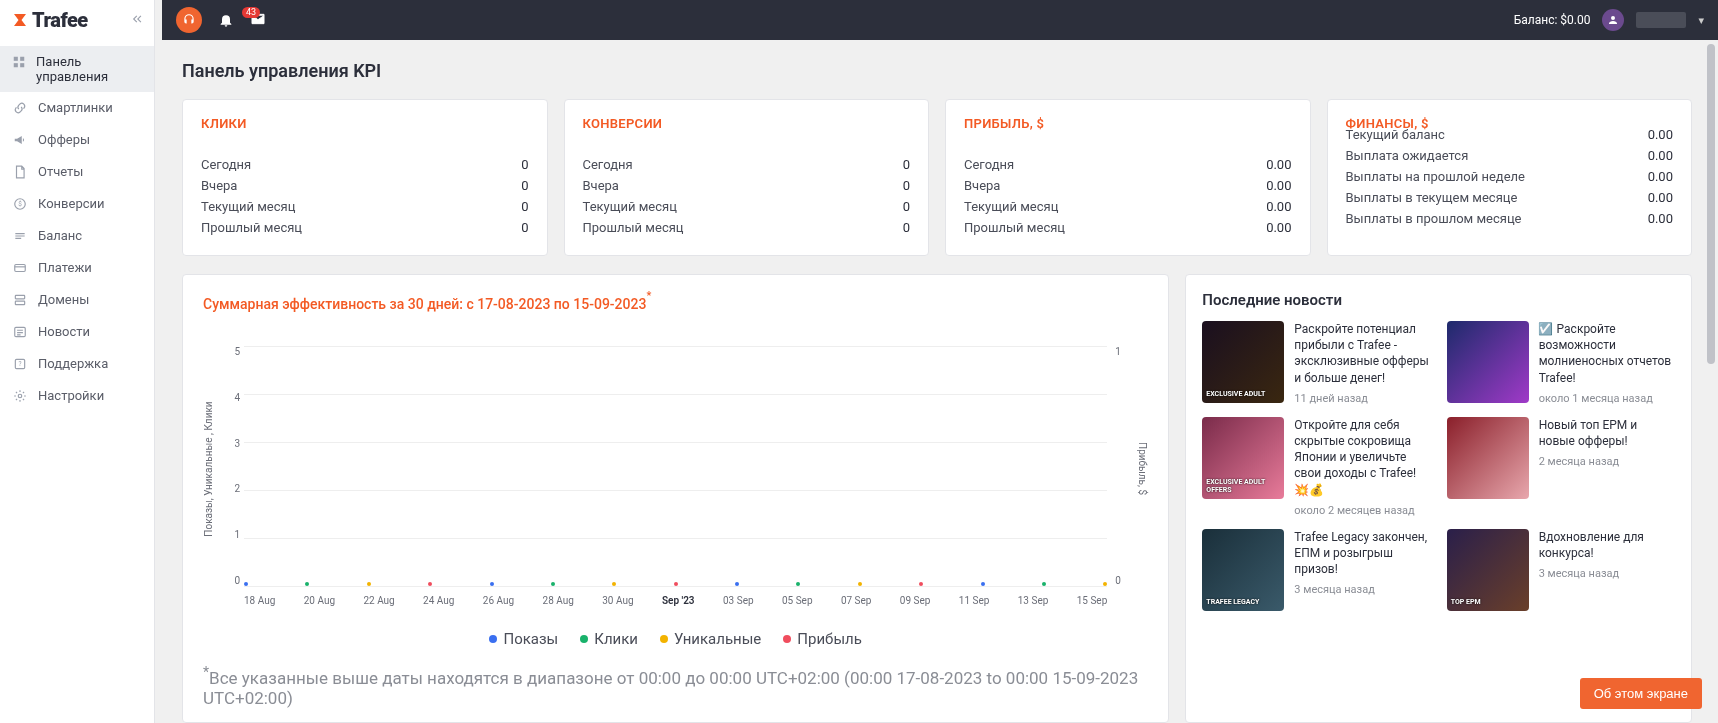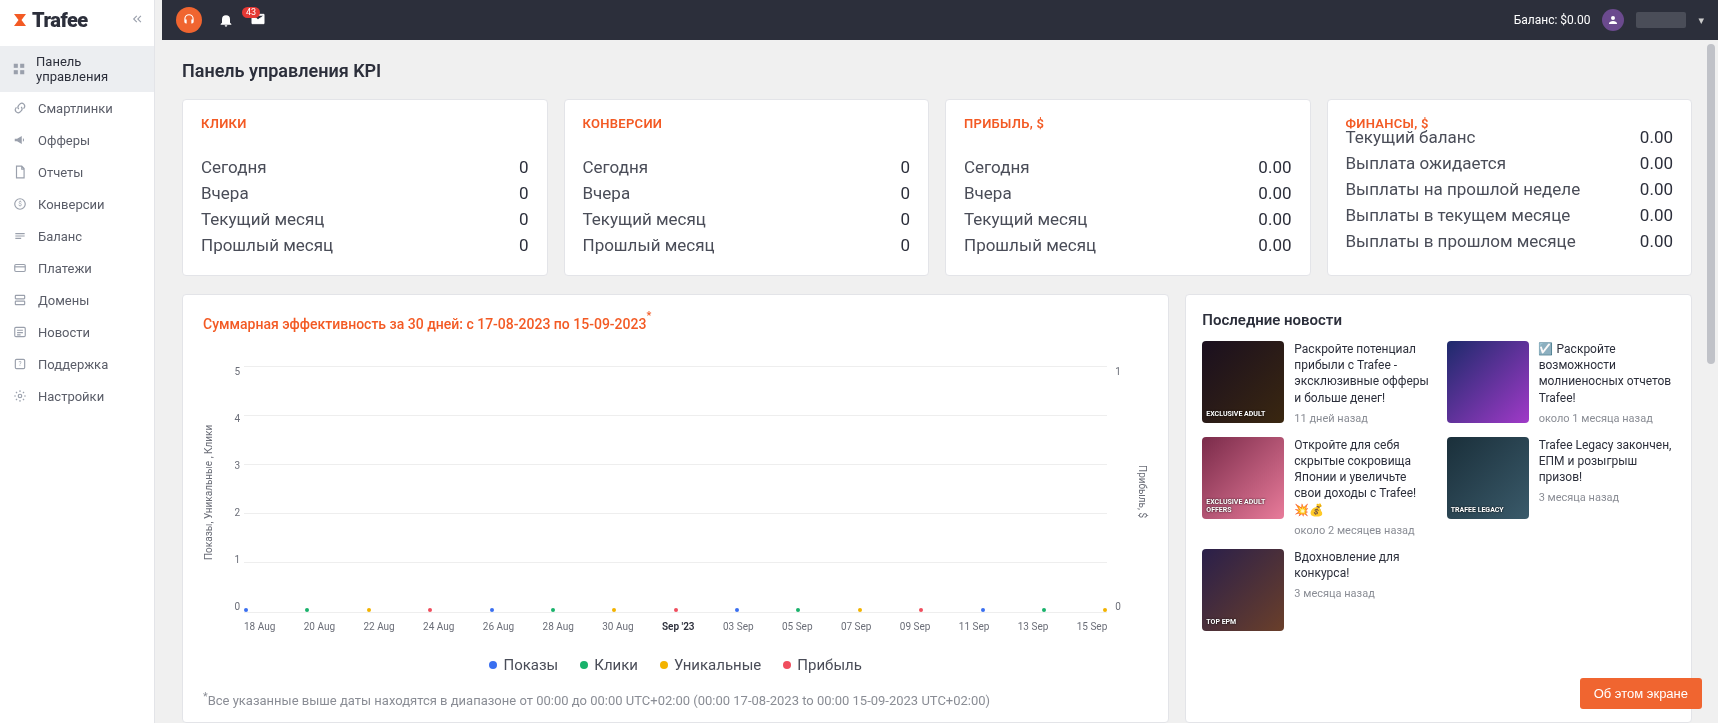--- a/index.html
+++ b/index.html
@@ -49,21 +49,21 @@
   }
   .logo-icon {
     width: 20px; height: 20px;
     display: inline-flex; align-items:center; justify-content:center;
     color: var(--orange);
   }
   .collapse-btn { color: var(--icon-grey); cursor: pointer; font-size: 14px; }
   .nav { padding-top: 6px; }
   .nav-item {
     display: flex;
-    align-items: center;
+    align-items: flex-start;
     gap: 10px;
     padding: 8px 12px;
     cursor: pointer;
     color: #5a5d68;
     font-size: 13px;
   }
   .nav-item.active {
     background: #eceef1;
     color: var(--text);
   }
@@ -142,21 +142,21 @@
     border-radius:4px;
     padding:16px 18px 14px 18px;
   }
   .kpi-title {
     color: var(--orange);
     font-weight: 600;
     font-size: 13px;
     letter-spacing: 0.3px;
     margin-bottom: 26px;
   }
-  .kpi-line { display:flex; justify-content:space-between; margin-bottom:6px; font-size:17px; }
+  .kpi-line { display:flex; justify-content:space-between; margin-bottom:6px; font-size:13px; }
   .kpi-line span:first-child { color:#4a4d58; }
   .kpi-line span:last-child { color:#2c2f3b; }
   .finance .kpi-title + .kpi-body { margin-top:-14px; }
 
   .lower { display:flex; gap:16px; flex:1; min-height:0; }
   .perf-card {
     flex:2;
     background:var(--card-bg);
     border:1px solid var(--border);
     border-radius:4px;
@@ -197,21 +197,21 @@
     position:absolute; left:30px; right:30px; bottom:0;
     display:flex; justify-content:space-between;
     font-size:10px; color:#6b6e78;
   }
   .x-tick.bold { color:#2c2f3b; font-weight:600; }
   .dots { display:flex; justify-content:space-between; position:absolute; left:30px; right:30px; bottom:20px; }
   .dot { width:4px; height:4px; border-radius:50%; }
   .legend { display:flex; gap:22px; justify-content:center; margin-top:24px; font-size:15px; color:#4a4d58;}
   .legend-item { display:flex; align-items:center; gap:6px;}
   .legend-swatch { width:8px; height:8px; border-radius:50%; }
-  .footnote { font-size:13px; color:#8a8d95; margin-top:16px; }
+  .footnote { font-size:17px; color:#8a8d95; margin-top:16px; }
   .footnote sup { color:#8a8d95; }
 
   .news-card {
     flex:1;
     background:var(--card-bg);
     border:1px solid var(--border);
     border-radius:4px;
     padding:16px 16px 8px 16px;
     overflow:hidden;
   }
@@ -620,20 +620,29 @@
                 <div class="news-item">
     <div class="news-thumb" style="background:linear-gradient(135deg,#7a2b4a,#e87b9a)">
       <span class="thumb-tag">EXCLUSIVE ADULT OFFERS</span>
     </div>
     <div class="news-text">
       <div class="news-headline">Откройте для себя скрытые сокровища Японии и увеличьте свои доходы с Trafee! 💥💰</div>
       <div class="news-date">около 2 месяцев назад</div>
     </div>
                 </div>
                 <div class="news-item">
+    <div class="news-thumb" style="background:linear-gradient(135deg,#8a1f2a,#e8a7ad)">
+      <span class="thumb-tag"></span>
+    </div>
+    <div class="news-text">
+      <div class="news-headline">Новый топ EPM и новые офферы!</div>
+      <div class="news-date">2 месяца назад</div>
+    </div>
+                </div>
+                <div class="news-item">
     <div class="news-thumb" style="background:linear-gradient(135deg,#1a2f3a,#3a5a6a)">
       <span class="thumb-tag">TRAFEE LEGACY</span>
     </div>
     <div class="news-text">
       <div class="news-headline">Trafee Legacy закончен, ЕПМ и розыгрыш призов!</div>
       <div class="news-date">3 месяца назад</div>
     </div>
                 </div>
                 <div class="news-item">
     <div class="news-thumb" style="background:linear-gradient(135deg,#2a1f4a,#6a3f2a)">

